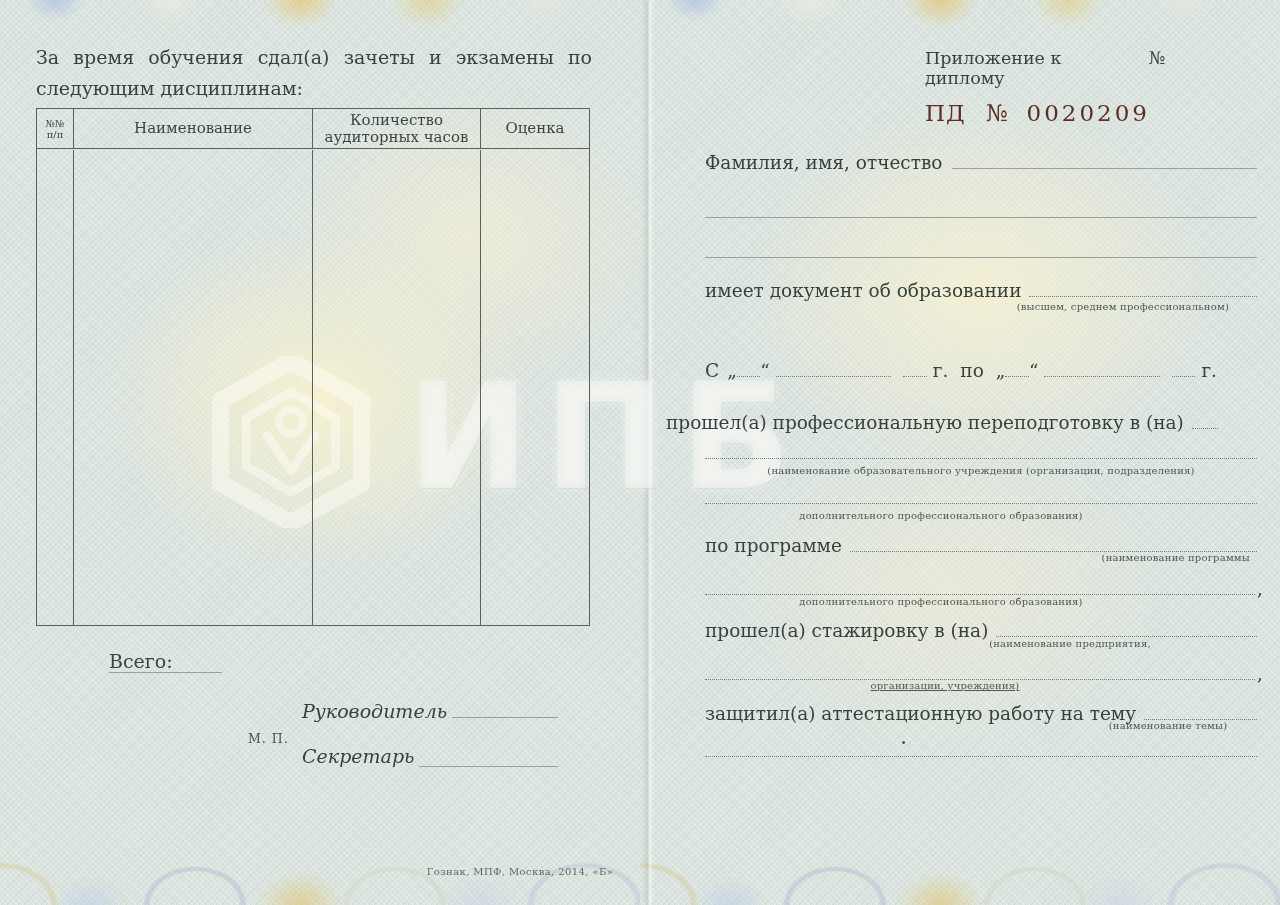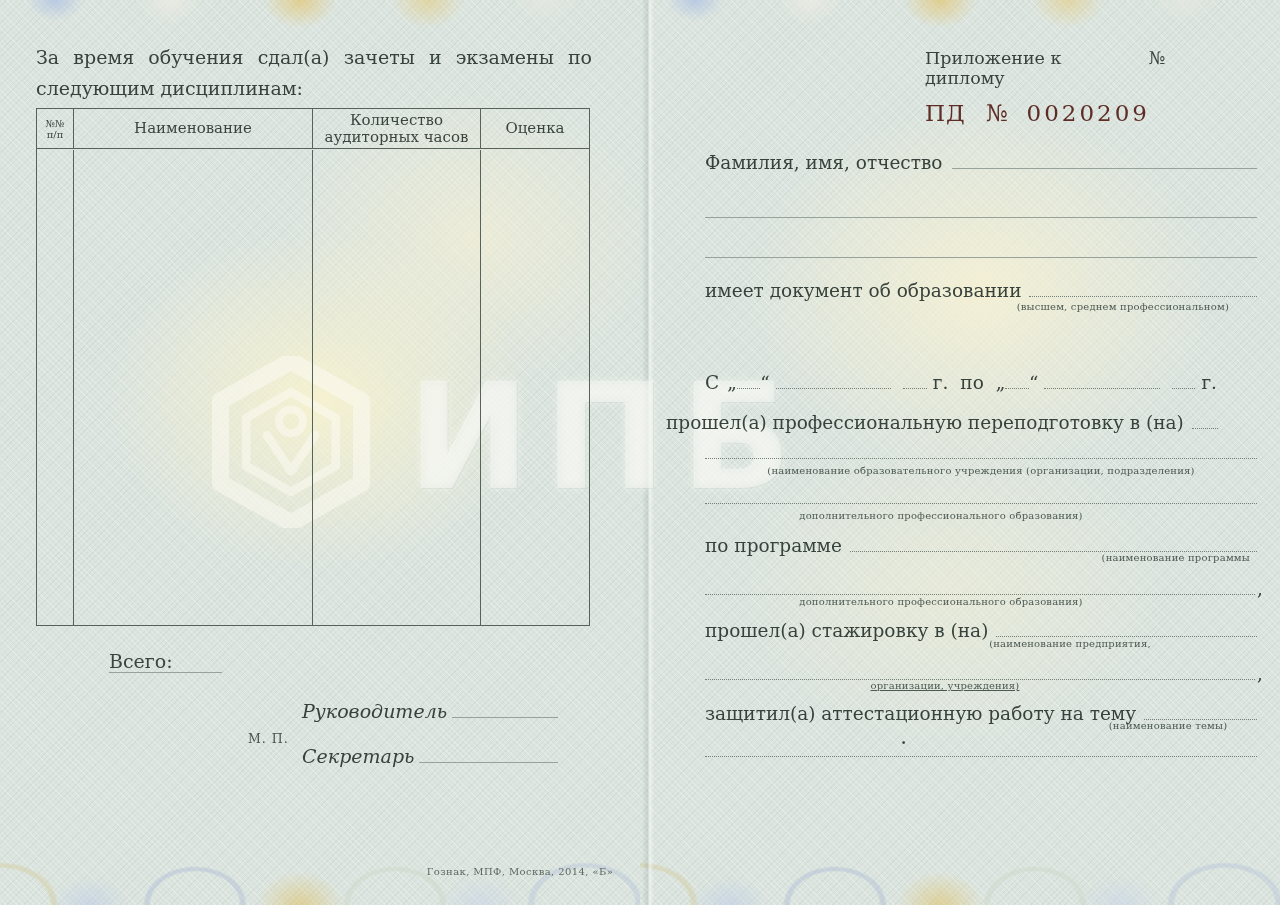--- a/index.html
+++ b/index.html
@@ -137,21 +137,21 @@
   <div class="frow l-total ink" style="left:95px;top:650px;flex-direction:column;">
     <span>Всего:</span>
     <span class="sline" style="width:113px;margin-left:14px;"></span>
   </div>
 
   <div class="frow" style="left:302px;top:700px;width:256px;">
     <span class="sig">Руководитель</span>
     <span class="sline grow sig-line"></span>
   </div>
   <div class="abs l-seal">М. П.</div>
-  <div class="frow" style="left:302px;top:745px;width:256px;">
+  <div class="frow" style="left:302px;top:745px;width:256px;align-items:flex-end;">
     <span class="sig">Секретарь</span>
     <span class="sline grow sig-line"></span>
   </div>
 
   <div class="abs l-imprint">Гознак, МПФ, Москва, 2014, «Б»</div>
 
   <div class="abs r-title">
     <span>Приложение к диплому</span>
     <span>№</span>
   </div>
@@ -176,21 +176,21 @@
   <div class="caption" style="left:705px;top:301px;width:524px;text-align:right;">(высшем, среднем профессиональном)</div>
 
   <div class="frow" style="left:705px;top:360px;width:512px;">
     <span class="lbl">С</span>
     <span class="q" style="margin-left:8px;">„</span>
     <span class="dots w24"></span>
     <span class="q">“</span>
     <span class="dots w118 datetok"></span>
     <span class="dots w24 datetok"></span>
     <span class="lbl">г.</span>
-    <span class="lbl" style="margin:12px 12px;">по</span>
+    <span class="lbl" style="margin:0 12px;">по</span>
     <span class="q">„</span>
     <span class="dots w24"></span>
     <span class="q">“</span>
     <span class="dots w118 datetok"></span>
     <span class="dots w24 datetok"></span>
     <span class="lbl">г.</span>
   </div>
 
   <div class="frow" style="left:666px;top:412px;width:552px;">
     <span class="lbl">прошел(а) профессиональную переподготовку в (на)</span>

